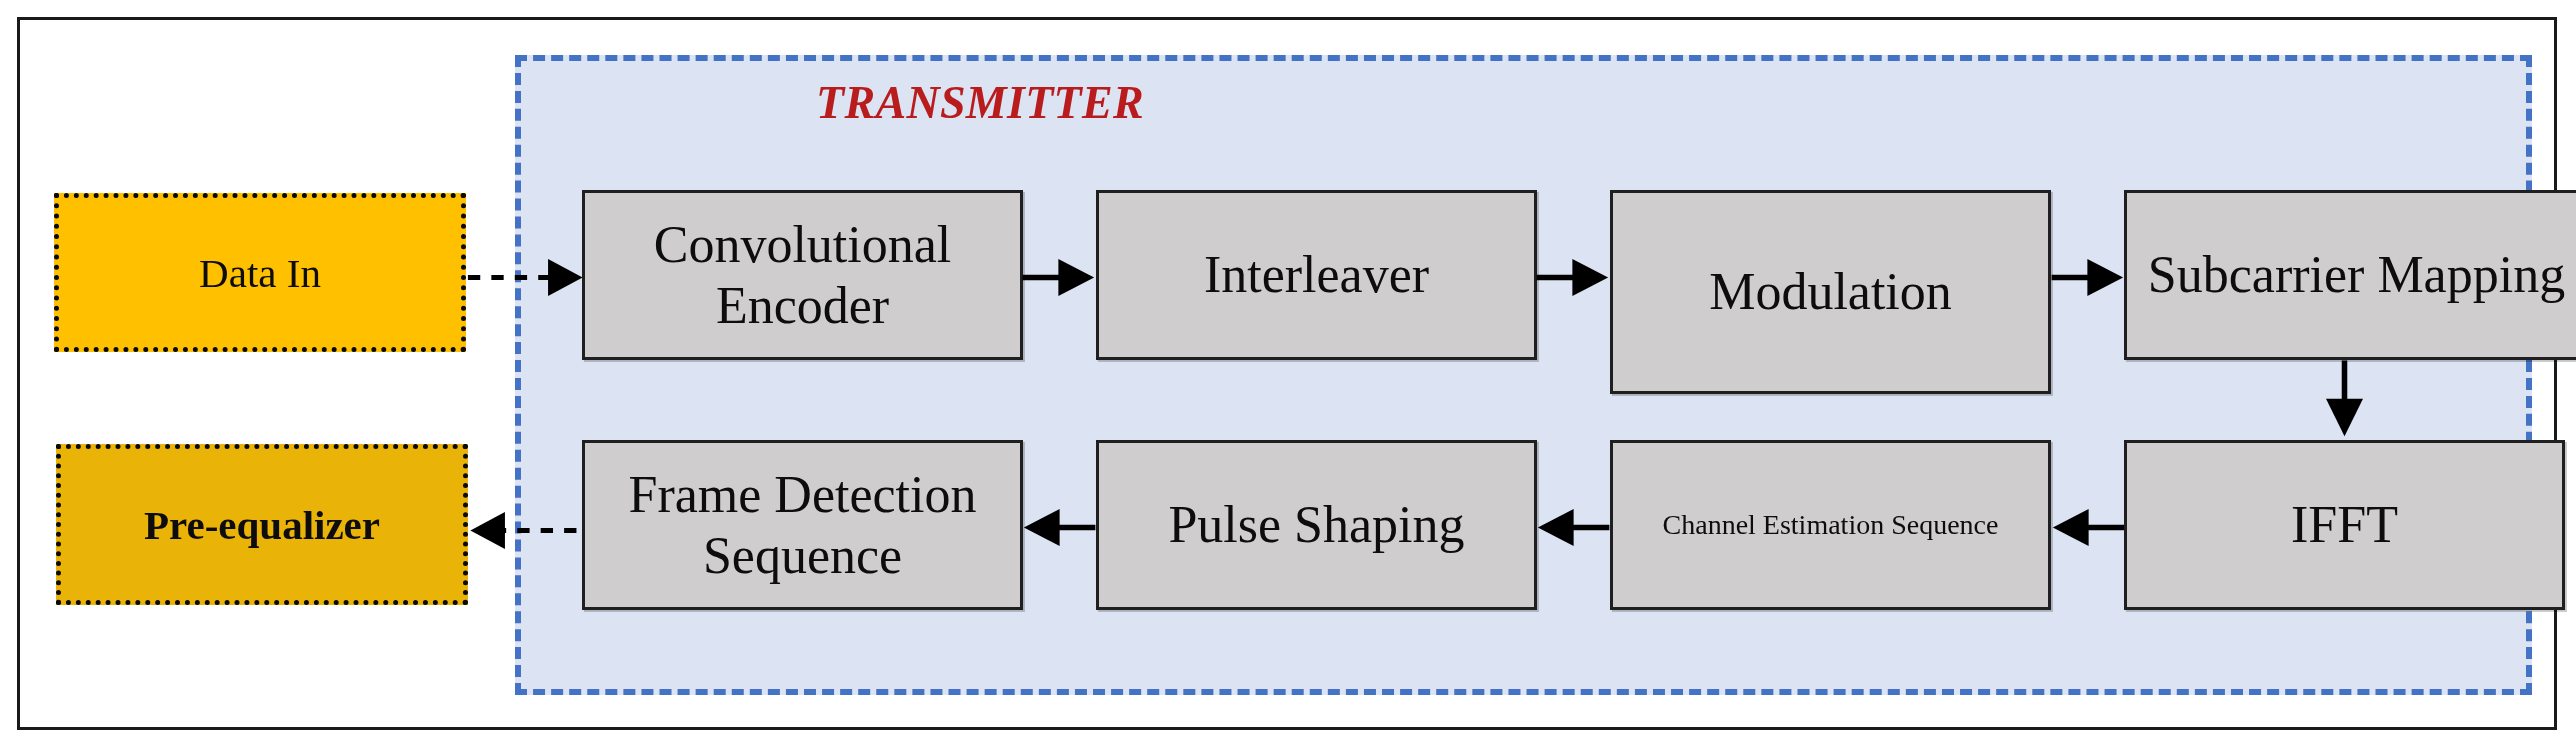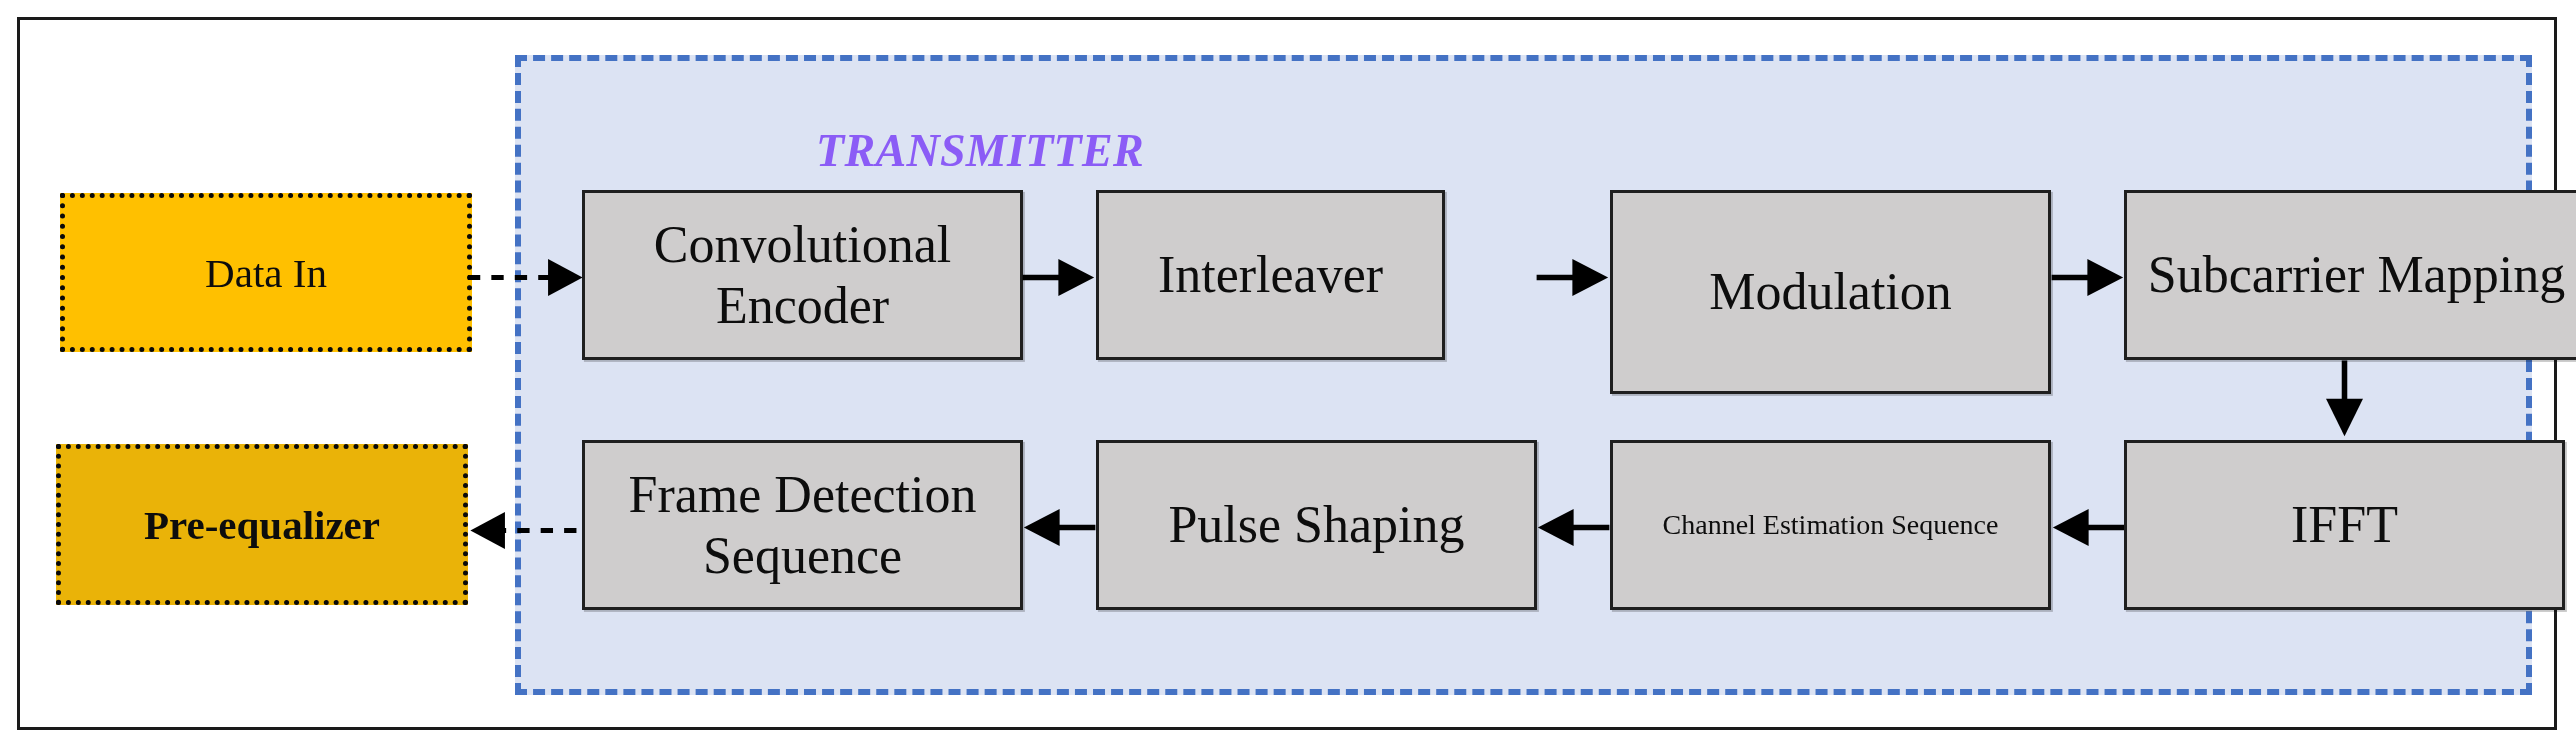--- a/index.html
+++ b/index.html
@@ -47,24 +47,23 @@
 
   #transmitter-title {
     position: absolute;
     left: 668px;
     top: 76px;
     width: 624px;
     text-align: center;
     font-size: 46px;
     font-weight: bold;
     font-style: italic;
-    color: #8b5cf6;
+    color: #b91c1c;
     letter-spacing: 0.3px;
     white-space: nowrap;
-    margin-top: 48px;
   }
 
   
   .block {
     position: absolute;
     box-sizing: border-box;
     background: #cfcdcd;
     border: 3.7px solid #1f1f1f;
     display: flex;
     align-items: center;
@@ -109,21 +108,21 @@
 </head>
 <body>
 
 <div id="canvas">
 
   <div id="outer-frame"></div>
 
   <div id="transmitter-region"></div>
   <div id="transmitter-title">TRANSMITTER</div>
 
-  <div class="io-block" id="block-data-in" style="left:60px; top:193px; width:412px; height:159px;">
+  <div class="io-block" id="block-data-in" style="left:54px; top:193px; width:412px; height:159px;">
     <span class="label">Data In</span>
   </div>
 
   <div class="connector" style="left:467px; top:259px;">
     <svg width="119" height="37" viewBox="0 0 190 60">
       <line x1="0" y1="30" x2="148" y2="30" stroke="#000000" stroke-width="8" stroke-dasharray="20 18" stroke-linecap="butt"></line>
       <polygon points="130,0 186,30 130,60" fill="#000000"></polygon>
     </svg>
   </div>
 
@@ -131,21 +130,21 @@
     <span class="label">Convolutional Encoder</span>
   </div>
 
   <div class="connector" style="left:1022px; top:259px;">
     <svg width="74" height="37" viewBox="0 0 118 60">
       <line x1="0" y1="30" x2="70" y2="30" stroke="#000000" stroke-width="9"></line>
       <polygon points="58,0 116,30 58,60" fill="#000000"></polygon>
     </svg>
   </div>
 
-  <div class="block" id="block-interleaver" style="left:1096px; top:190px; width:349px; height:170px;">
+  <div class="block" id="block-interleaver" style="left:1096px; top:190px; width:441px; height:170px;">
     <span class="label">Interleaver</span>
   </div>
 
   <div class="connector" style="left:1536px; top:259px;">
     <svg width="74" height="37" viewBox="0 0 118 60">
       <line x1="0" y1="30" x2="70" y2="30" stroke="#000000" stroke-width="9"></line>
       <polygon points="58,0 116,30 58,60" fill="#000000"></polygon>
     </svg>
   </div>
 

